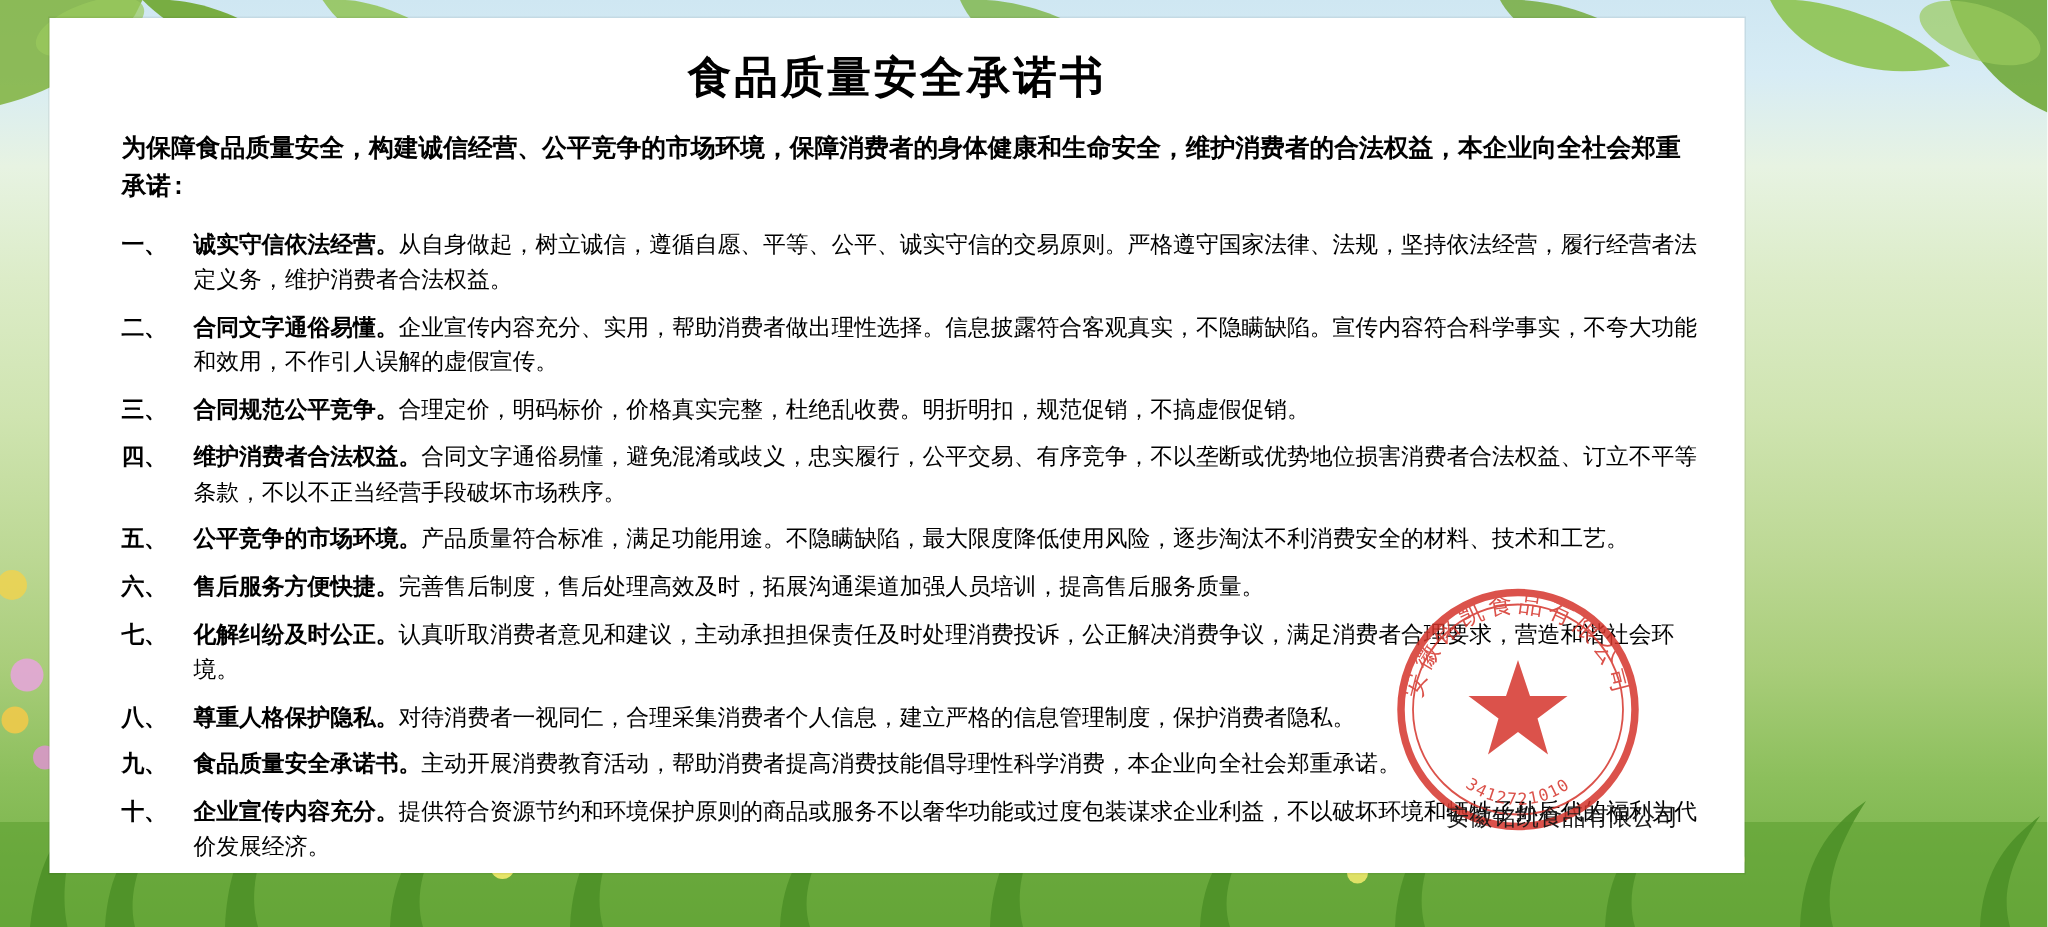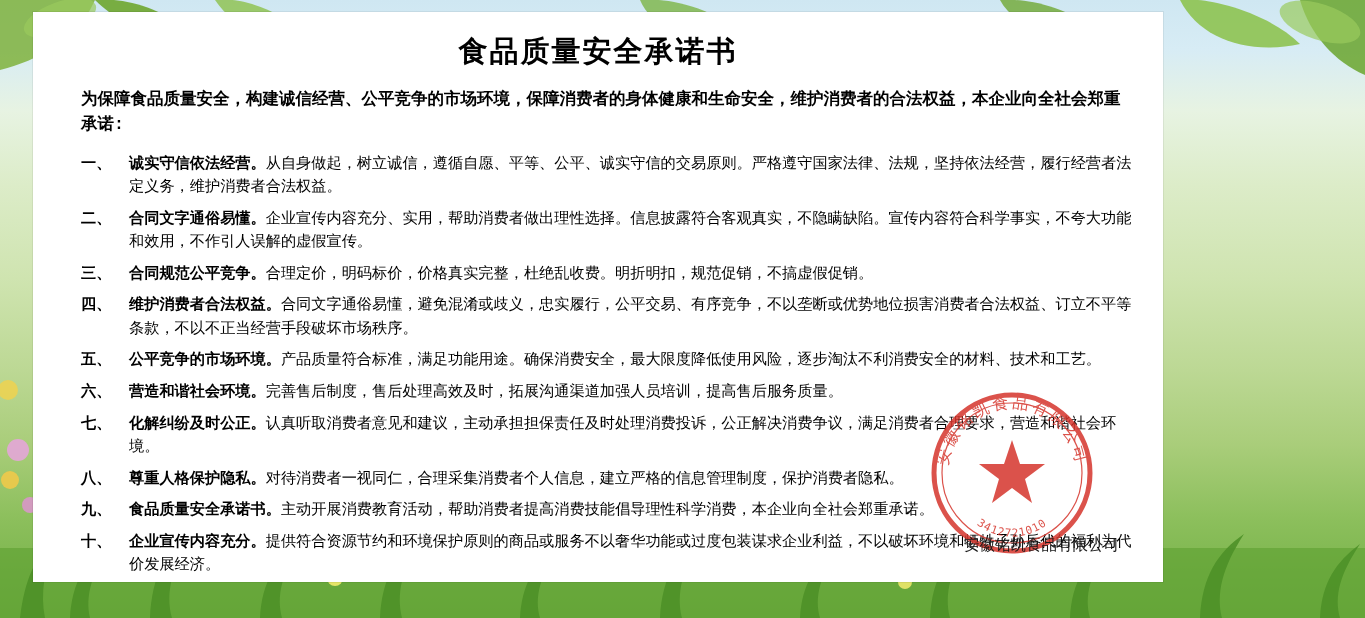--- a/index.html
+++ b/index.html
@@ -180,25 +180,25 @@
       <li class="clause">
         <span class="clause-num">三、</span>
         <span class="clause-body"><span class="clause-head">合同规范公平竞争。</span><span>合理定价，明码标价，价格真实完整，杜绝乱收费。明折明扣，规范促销，不搞虚假促销。</span></span>
       </li>
       <li class="clause">
         <span class="clause-num">四、</span>
         <span class="clause-body"><span class="clause-head">维护消费者合法权益。</span><span>合同文字通俗易懂，避免混淆或歧义，忠实履行，公平交易、有序竞争，不以垄断或优势地位损害消费者合法权益、订立不平等条款，不以不正当经营手段破坏市场秩序。</span></span>
       </li>
       <li class="clause">
         <span class="clause-num">五、</span>
-        <span class="clause-body"><span class="clause-head">公平竞争的市场环境。</span><span>产品质量符合标准，满足功能用途。确保消费安全，最大限度降低使用风险，逐步淘汰不利消费安全的材料、技术和工艺。</span></span>
+        <span class="clause-body"><span class="clause-head">公平竞争的市场环境。</span><span>产品质量符合标准，满足功能用途。不隐瞒缺陷，最大限度降低使用风险，逐步淘汰不利消费安全的材料、技术和工艺。</span></span>
       </li>
       <li class="clause">
         <span class="clause-num">六、</span>
-        <span class="clause-body"><span class="clause-head">营造和谐社会环境。</span><span>完善售后制度，售后处理高效及时，拓展沟通渠道加强人员培训，提高售后服务质量。</span></span>
+        <span class="clause-body"><span class="clause-head">售后服务方便快捷。</span><span>完善售后制度，售后处理高效及时，拓展沟通渠道加强人员培训，提高售后服务质量。</span></span>
       </li>
       <li class="clause">
         <span class="clause-num">七、</span>
         <span class="clause-body"><span class="clause-head">化解纠纷及时公正。</span><span>认真听取消费者意见和建议，主动承担担保责任及时处理消费投诉，公正解决消费争议，满足消费者合理要求，营造和谐社会环境。</span></span>
       </li>
       <li class="clause">
         <span class="clause-num">八、</span>
         <span class="clause-body"><span class="clause-head">尊重人格保护隐私。</span><span>对待消费者一视同仁，合理采集消费者个人信息，建立严格的信息管理制度，保护消费者隐私。</span></span>
       </li>
       <li class="clause">

